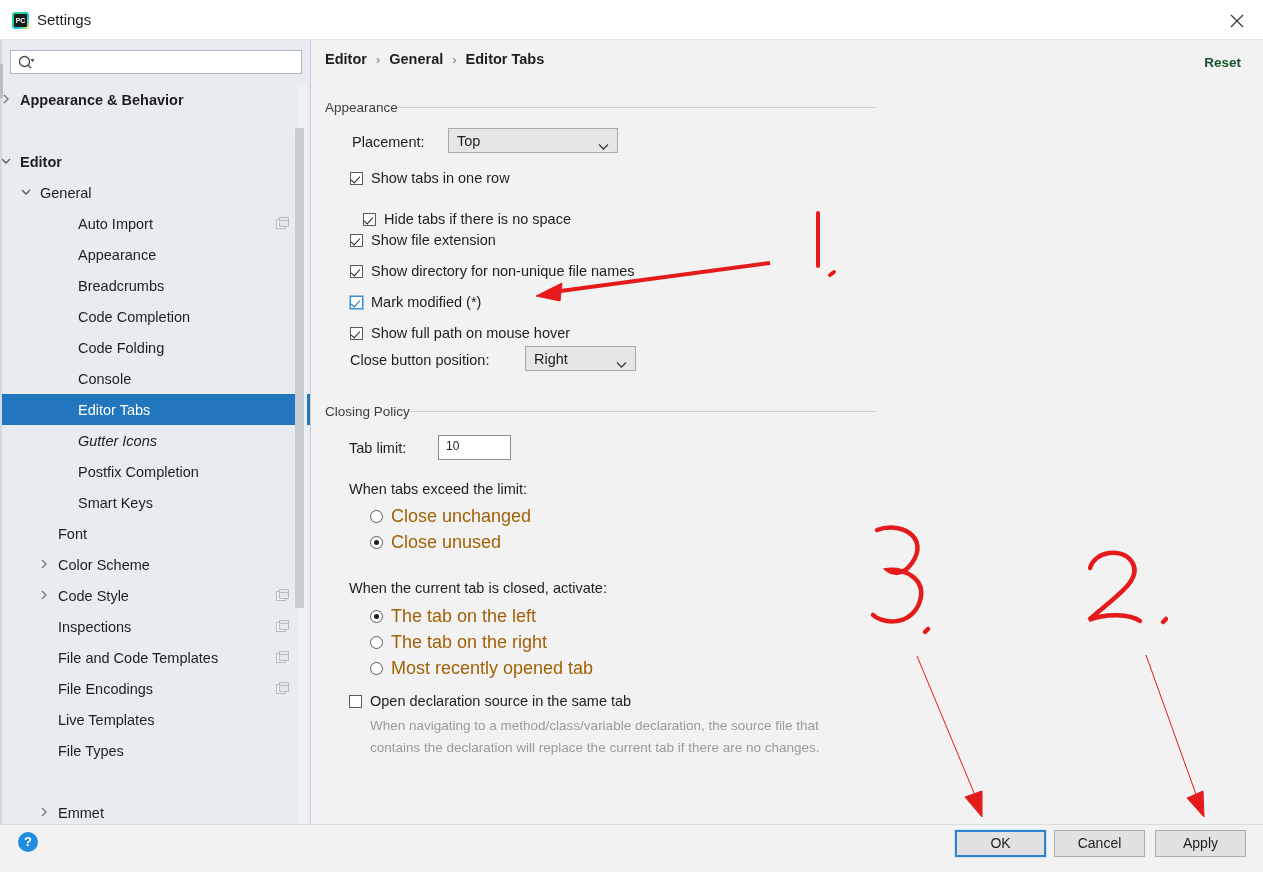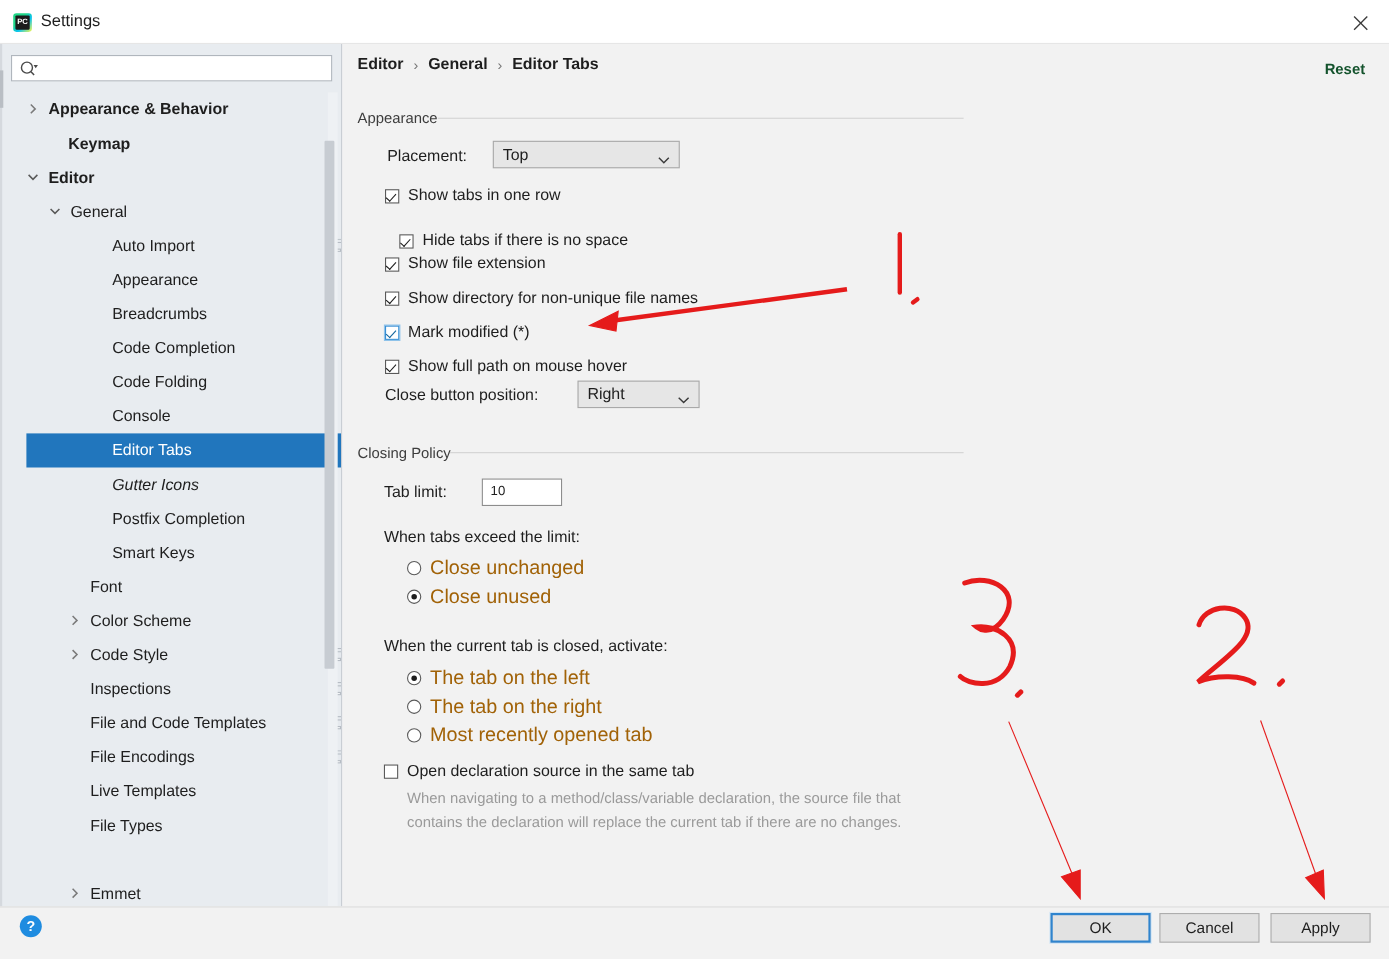--- a/index.html
+++ b/index.html
@@ -66,21 +66,21 @@
     position: absolute; left: 0; top: 0; width: 292px; height: 24px;
     background: #ffffff; border: 1px solid #b0b6bd;
   }
   .search-icon { position: absolute; left: 7px; top: 4px; }
   .search-input {
     position: absolute; left: 30px; top: 2px; width: 255px; height: 19px;
     border: 0; outline: 0; background: transparent;
     font-size: 13px; color: #1e1e1e; font-family: "Liberation Sans", sans-serif;
   }
 
-  .tree { position: absolute; left: 0; top: 44px; width: 311px; height: 740px; margin-left: 24px; }
+  .tree { position: absolute; left: 0; top: 44px; width: 311px; height: 740px; }
   .tree-row {
     position: absolute; left: 0; width: 311px; height: 31px;
     display: flex; align-items: center;
     font-size: 14.5px; color: #1e1e1e;
     white-space: nowrap;
   }
   .tree-row.sel { background: #2176bd; color: #ffffff; }
   .tree-row.bold { font-weight: bold; }
   .tw {
     position: absolute; width: 16px; height: 16px;
@@ -234,23 +234,20 @@
       </div>
     </div>
     <div class="tree" id="tree">
         <div class="tree-row bold" style="top: 0px;">
           <span class="tw" style="left:1px; top:10px;">
             <svg width="10" height="10" viewBox="0 0 10 10">
               <path d="M3 1 L7 5 L3 9" fill="none" stroke="#7a7a7a" stroke-width="1.4"></path>
             </svg>
           </span>
           <span class="tree-label" style="left:20px;">Appearance &amp; Behavior</span>
-        </div>
-        <div class="tree-row bold" style="top: 31px;">
-          <span class="tree-label" style="left:38px;">Keymap</span>
         </div>
         <div class="tree-row bold" style="top: 62px;">
           <span class="tw" style="left:1px; top:10px;">
             <svg width="10" height="10" viewBox="0 0 10 10">
               <path d="M1 3 L5 7 L9 3" fill="none" stroke="#5a5a5a" stroke-width="1.4"></path>
             </svg>
           </span>
           <span class="tree-label" style="left:20px;">Editor</span>
         </div>
         <div class="tree-row" style="top: 93px;">

